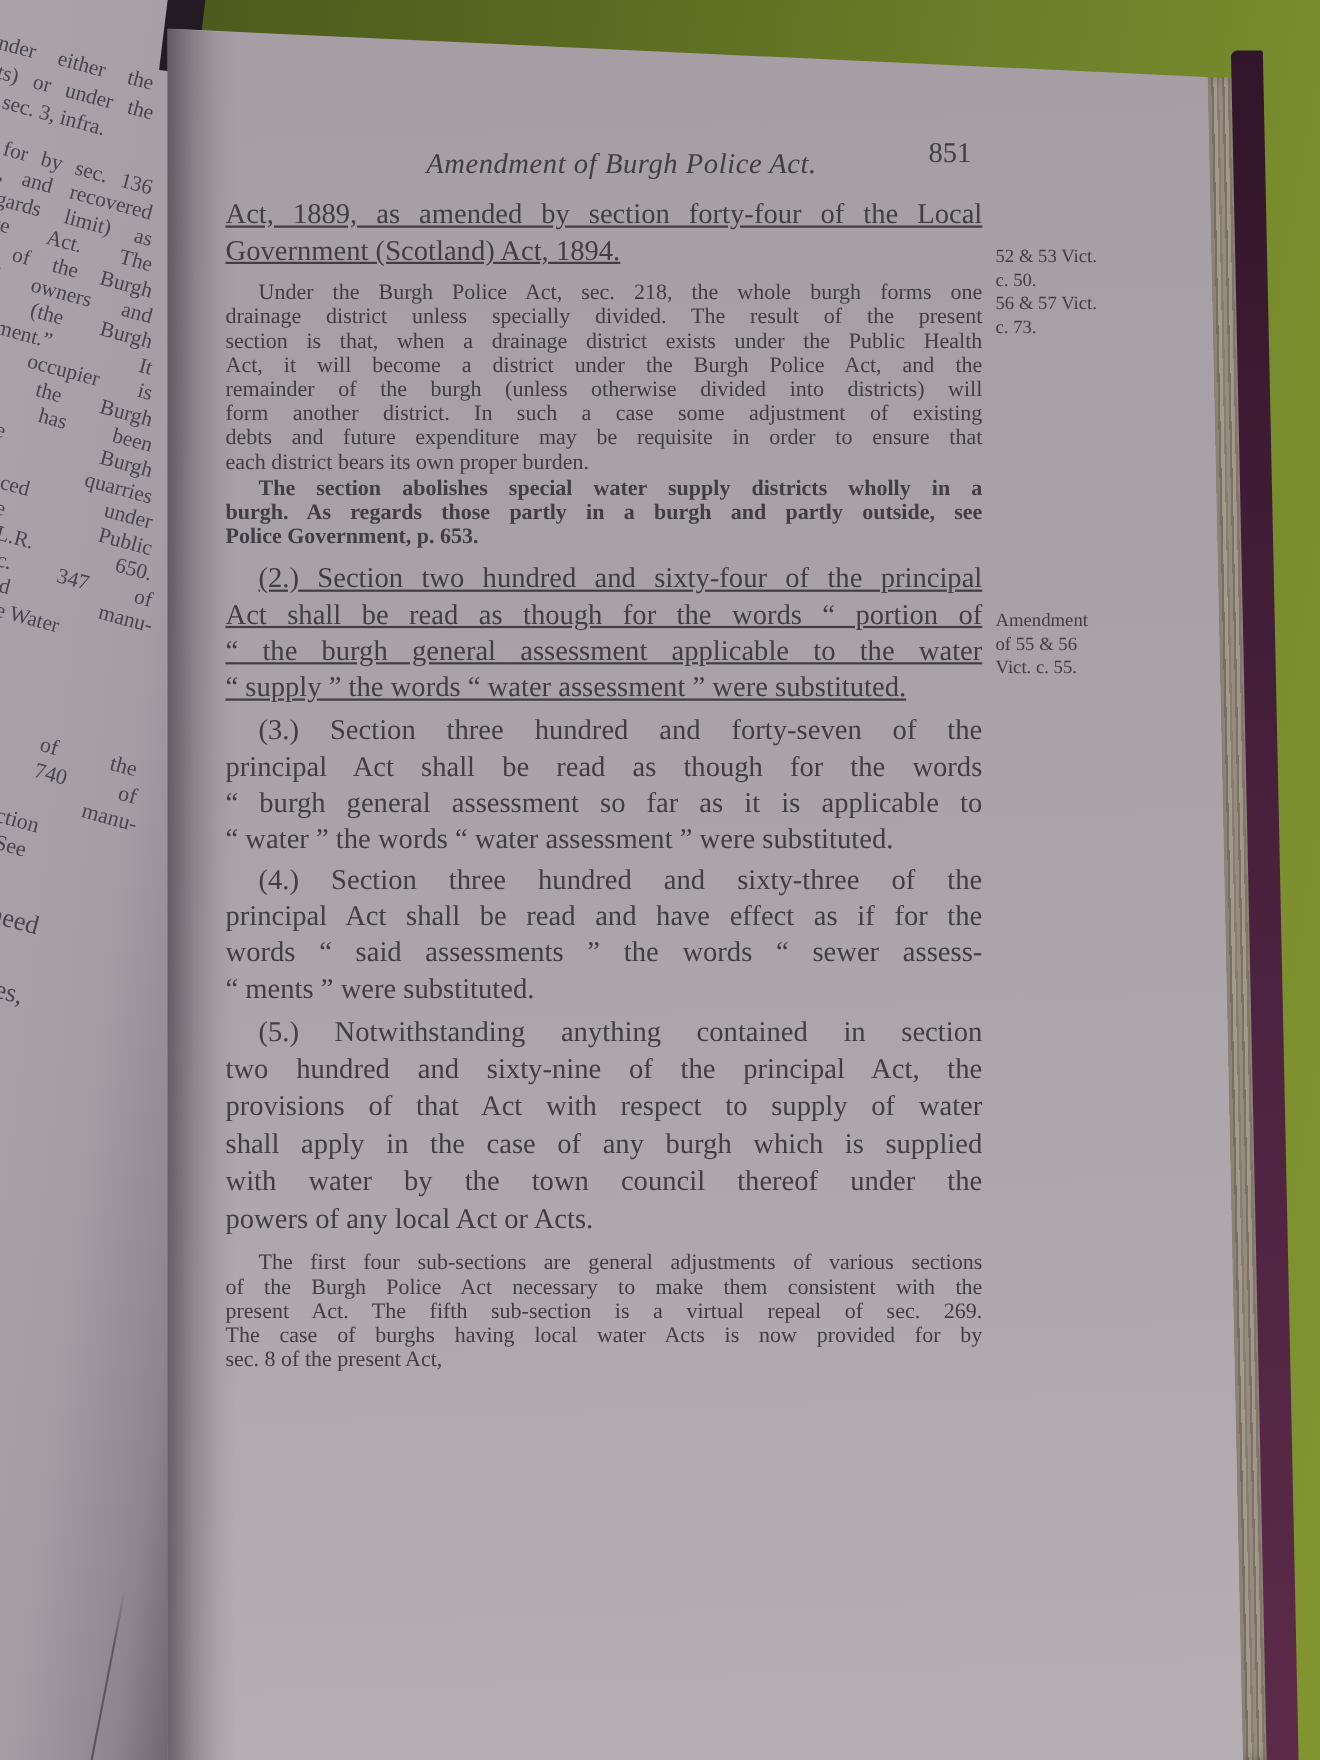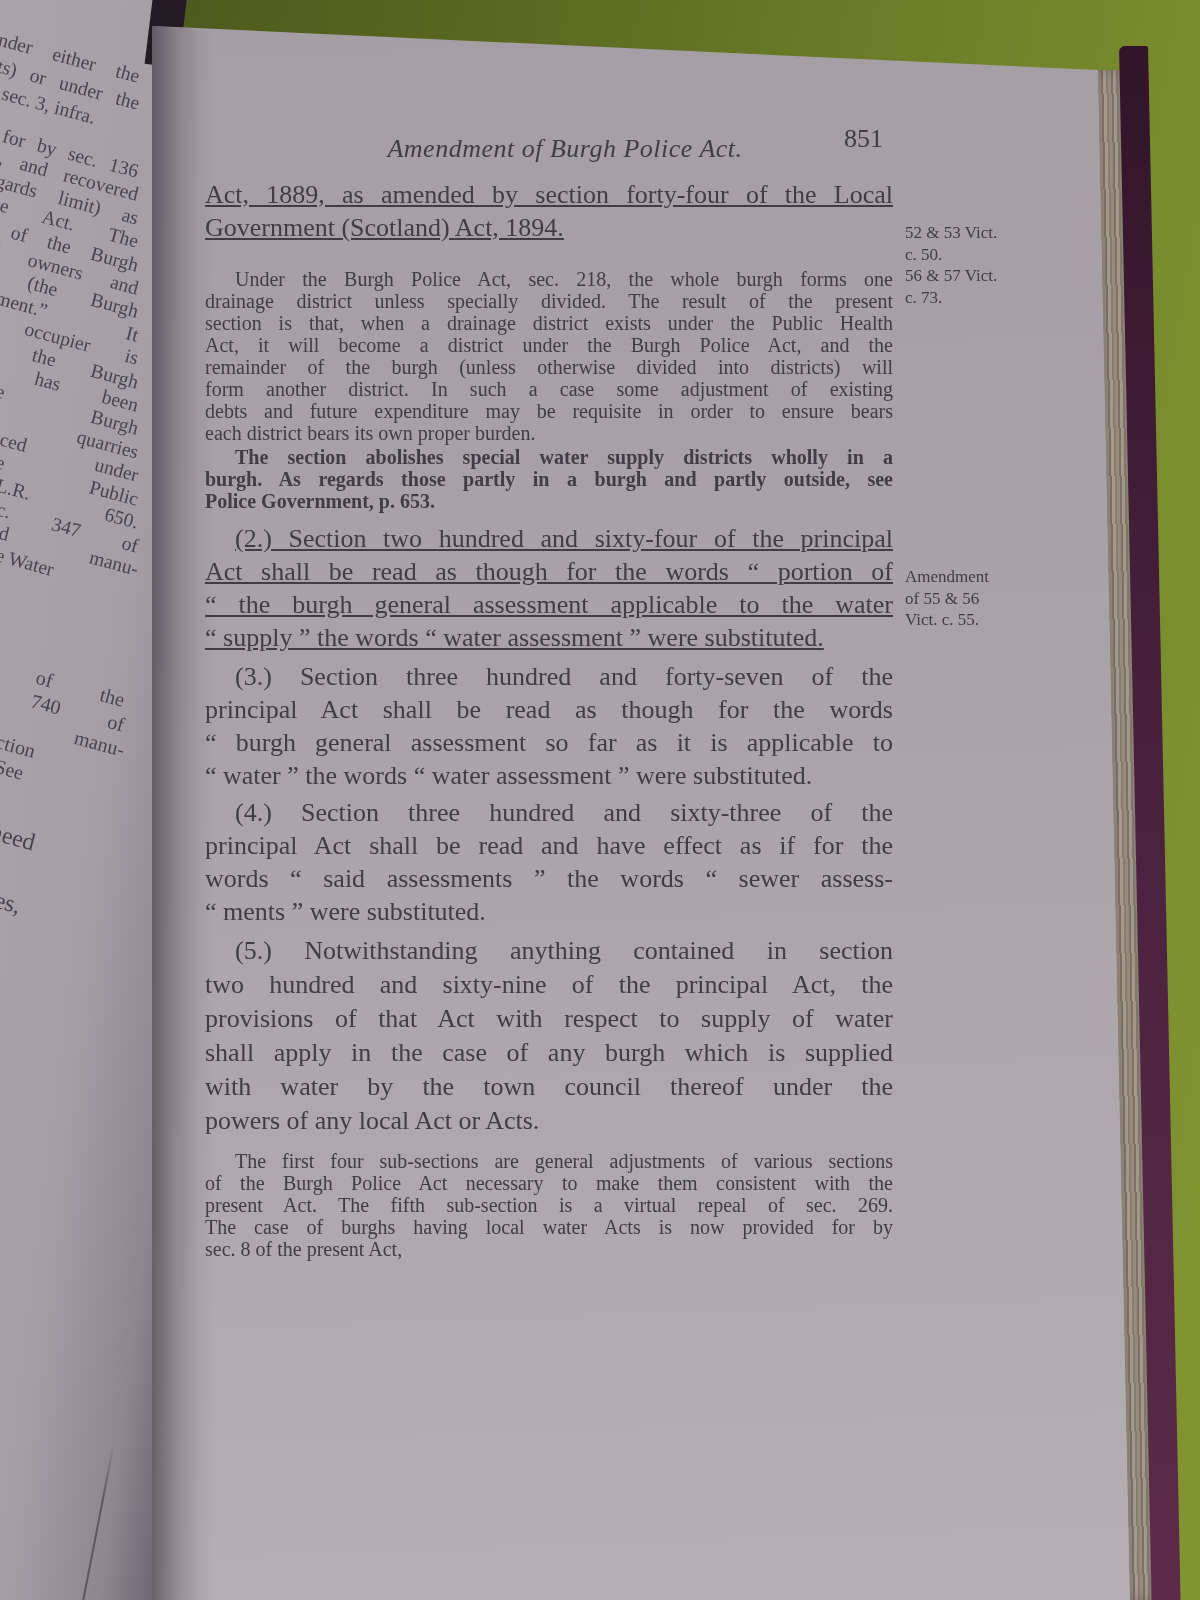--- a/index.html
+++ b/index.html
@@ -62,21 +62,21 @@
   .header { position:relative; height:34px; margin-bottom:20px; }
   .title  { position:absolute; left:50%; transform:translateX(calc(-50% + 16px)); top:10px;
             font-style:italic; font-size:26px; white-space:nowrap; letter-spacing:.5px;text-align:right; }
   .pageno { position:absolute; right:10px; top:0; font-size:26px; }
   .para { position:relative; font-size:26px; line-height:33px; }
   .para.p5 { line-height:34px; }
   .line { text-align:justify; text-align-last:justify; }
   .line:last-child { text-align-last:left; }
   .indent > .line:first-child, .indent > [data-bind-lines] > .line:first-child { text-indent:30px; }
   .small { font-size:20px; line-height:22px; }
-  .mt8  { margin-top:24px; }  .mt2 { margin-top:2px;font-weight:bold; }  .mt10 { margin-top:10px; }
+  .mt8  { margin-top:11px; }  .mt2 { margin-top:2px;font-weight:bold; }  .mt10 { margin-top:10px; }
   .mt0  { margin-top:0;text-decoration:underline; }    .mt6 { margin-top:6px; }  .mt4  { margin-top:4px; }
   .mt12 { margin-top:12px; }
   .margin-note {
     position:absolute; left:calc(100% + 12px); top:0; width:118px;
     font-size:17px; line-height:21.5px; white-space:pre-line; text-align:left;margin-top:44px;
   }
   .sec4 b { font-weight:bold; }
 </style>
 </head>
 <body>
@@ -162,21 +162,21 @@
   </div>
 
   <div class="para small indent mt8">
     <div data-bind-lines="main.commentary_drainage">
         <div class="line">Under the Burgh Police Act, sec. 218, the whole burgh forms one</div>
         <div class="line">drainage district unless specially divided.  The result of the present</div>
         <div class="line">section is that, when a drainage district exists under the Public Health</div>
         <div class="line">Act, it will become a district under the Burgh Police Act, and the</div>
         <div class="line">remainder of the burgh (unless otherwise divided into districts) will</div>
         <div class="line">form another district.   In such a case some adjustment of existing</div>
-        <div class="line">debts and future expenditure may be requisite in order to ensure bears</div>
+        <div class="line">debts and future expenditure may be requisite in order to ensure that</div>
         <div class="line">each district bears its own proper burden.</div>
       </div>
   </div>
 
   <div class="para small indent mt2">
     <div data-bind-lines="main.commentary_water">
         <div class="line">The section abolishes special water supply districts wholly in a</div>
         <div class="line">burgh.  As regards those partly in a burgh and partly outside, see</div>
         <div class="line">Police Government, p. 653.</div>
       </div>

